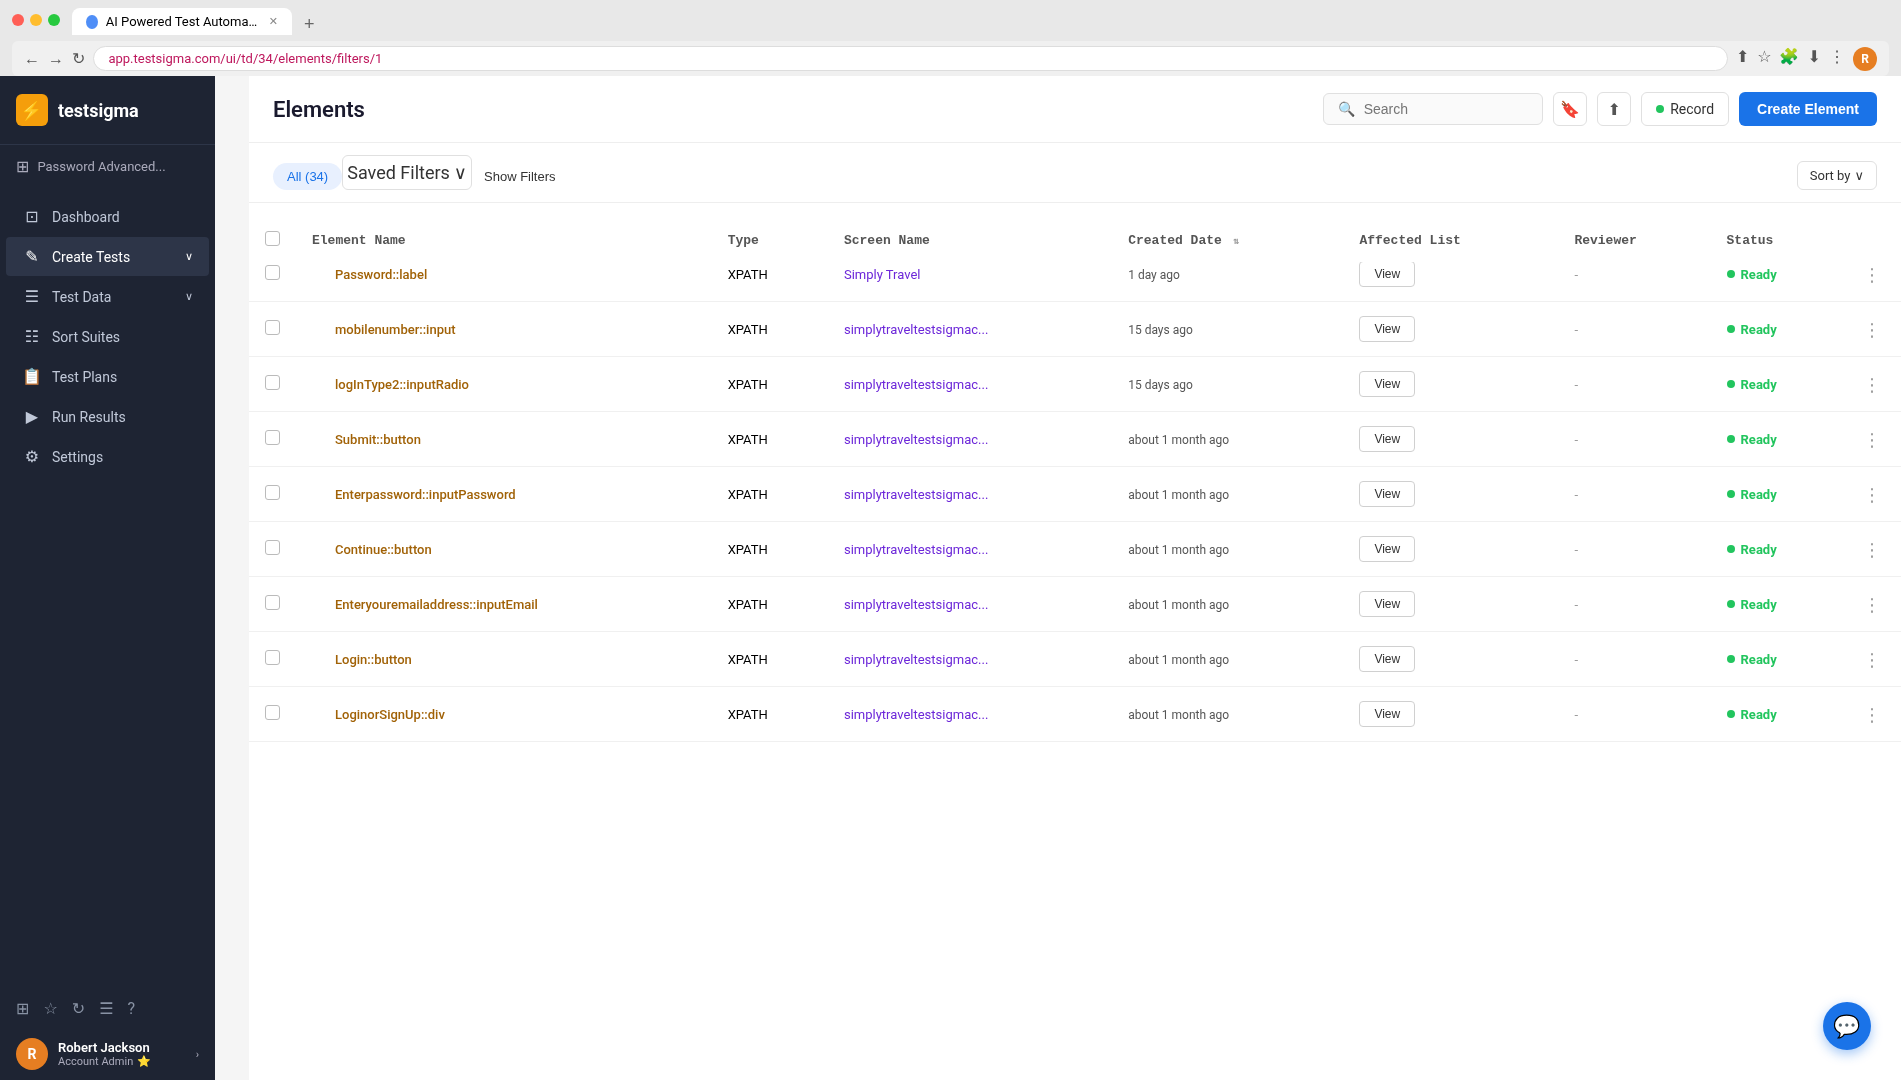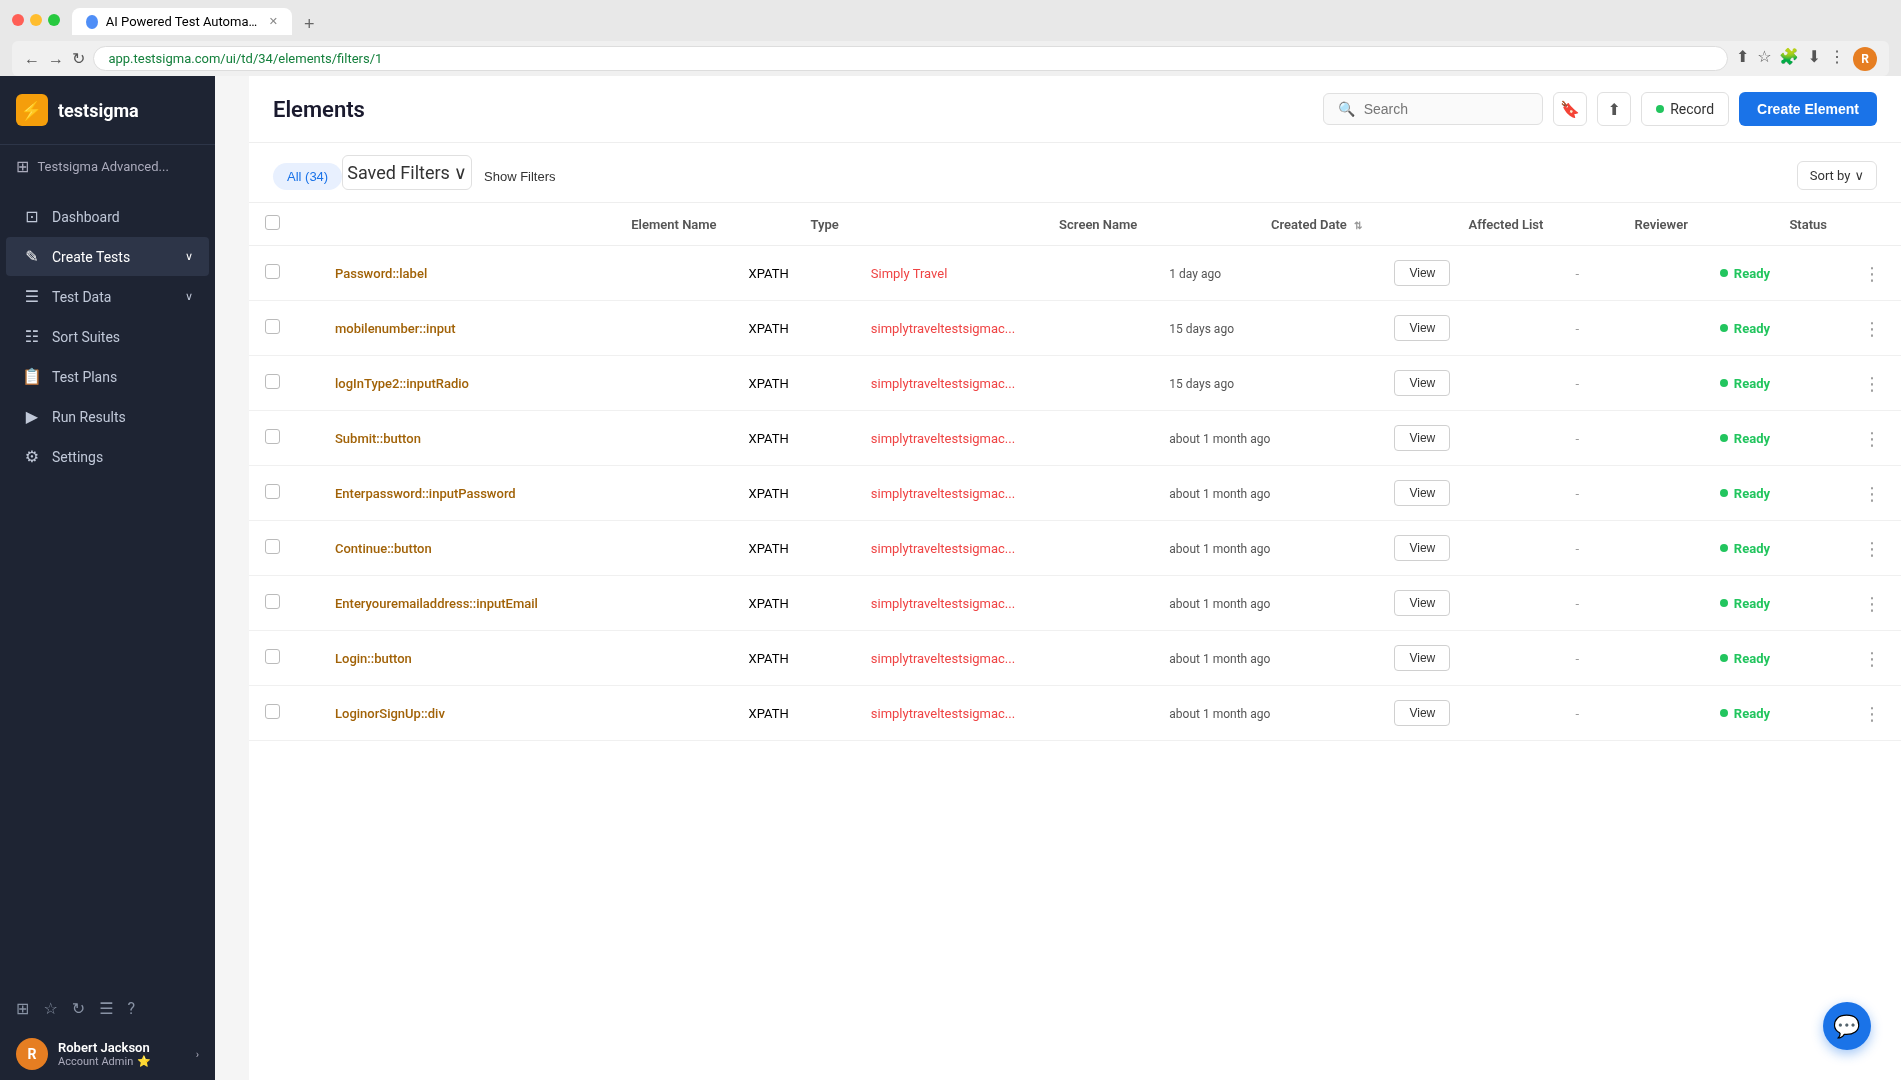--- a/index.html
+++ b/index.html
@@ -13,21 +13,21 @@
     .browser-tab .tab-close { color: #888; font-size: 11px; cursor: pointer; }
     .browser-tab-new { background: transparent; border: none; font-size: 18px; color: #666; cursor: pointer; padding: 0 8px; }
     .traffic-lights { display: flex; gap: 6px; margin-bottom: 4px; }
     .traffic-light { width: 12px; height: 12px; border-radius: 50%; }
     .tl-red { background: #ff5f56; }
     .tl-yellow { background: #ffbd2e; }
     .tl-green { background: #27c93f; }
     .browser-bar { background: #f0f0f0; border-radius: 6px; display: flex; align-items: center; gap: 8px; padding: 5px 12px; margin-bottom: 0; }
     .nav-btn { background: none; border: none; cursor: pointer; color: #555; font-size: 16px; }
     .address-bar { flex: 1; background: white; border: 1px solid #ddd; border-radius: 20px; padding: 4px 14px; font-size: 13px; color: #333; display: flex; align-items: center; }
-    .address-text { flex: 1; font-size: 13px; color: #15803d; }
+    .address-text { flex: 1; font-size: 13px; color: #be185d; }
     .browser-actions { display: flex; gap: 8px; color: #555; font-size: 16px; }
 
     
     .app { display: flex; flex: 1; overflow: hidden; }
 
     
     .sidebar { width: 215px; background: #1e2433; display: flex; flex-direction: column; color: #fff; flex-shrink: 0; }
     .sidebar-logo { display: flex; align-items: center; gap: 10px; padding: 18px 16px; border-bottom: 1px solid #2d3548; }
     .logo-icon { width: 32px; height: 32px; background: #f59e0b; border-radius: 6px; display: flex; align-items: center; justify-content: center; font-size: 18px; }
     .logo-text { font-size: 18px; font-weight: 700; color: #fff; }
@@ -64,28 +64,28 @@
     .filter-bar { display: flex; align-items: flex-end; padding: 12px 24px; border-bottom: 1px solid #eee; gap: 0; background: #fff; }
     .filter-tab { padding: 6px 14px; border-radius: 20px; font-size: 13px; cursor: pointer; border: none; background: transparent; color: #555; }
     .filter-tab.active { background: #e8f0fe; color: #1a73e8; font-weight: 500; }
     .saved-filters-btn { display: flex; align-items: center; gap: 4px; padding: 6px 4px; border: 1px solid #e0e0e0; border-radius: 6px; font-size: 18px; cursor: pointer; background: #fff; color: #333; }
     .show-filters-btn { padding: 6px 12px; font-size: 13px; cursor: pointer; background: transparent; border: none; color: #333; }
     .sort-by-btn { margin-left: auto; display: flex; align-items: center; gap: 4px; padding: 6px 12px; border: 1px solid #e0e0e0; border-radius: 6px; font-size: 13px; cursor: pointer; background: #fff; color: #333; }
 
     
     .table-container { flex: 1; overflow-y: auto; }
     table { width: 100%; border-collapse: collapse; }
-    thead th { padding: 12px 16px; text-align: right; font-size: 13px; font-weight: 600; color: #555; border-bottom: 1px solid #eee; background: #fff; position: sticky; top: 0; z-index: 1; }
+    thead th { padding: 12px 16px; text-align: left; font-size: 13px; font-weight: 600; color: #555; border-bottom: 1px solid #eee; background: #fff; position: sticky; top: 16px; z-index: 1; font-family: Liberation Mono, monospace; }
     tbody tr { border-bottom: 1px solid #f0f0f0; }
     tbody td { padding: 14px 16px; font-size: 13px; color: #333; vertical-align: middle; }
     .checkbox-cell { width: 40px; }
     .cb { width: 15px; height: 15px; border: 1px solid #bbb; border-radius: 3px; cursor: pointer; display: inline-block; }
     .element-name { color: #a16207; font-weight: 500; padding-left: 23px; }
     .type-badge { color: #000000; }
-    .screen-name { color: #ef4444; }
+    .screen-name { color: #6d28d9; }
     .date-cell { color: #555; font-size: 12px; }
     .view-btn { padding: 5px 14px; border: 1px solid #d0d0d0; border-radius: 4px; background: #fff; font-size: 12px; cursor: pointer; color: #333; }
     .dash { color: #999; }
     .status-ready { display: flex; align-items: center; gap: 6px; color: #22c55e; font-weight: 700; }
     .status-dot { width: 8px; height: 8px; background: #22c55e; border-radius: 50%; }
     .row-menu { color: #999; cursor: pointer; font-size: 18px; padding: 0 4px; }
     .sort-icon { font-size: 10px; color: #999; margin-left: 4px; }
 
     
     .chat-fab { position: fixed; bottom: 30px; right: 30px; width: 48px; height: 48px; background: #1a73e8; border-radius: 50%; display: flex; align-items: center; justify-content: center; cursor: pointer; color: white; font-size: 22px; box-shadow: 0 4px 12px rgba(26,115,232,0.4); z-index: 100; }
@@ -135,21 +135,21 @@
 <div class="app">
 
   <div class="sidebar">
     <div class="sidebar-logo">
       <div class="logo-icon">⚡</div>
       <span class="logo-text">testsigma</span>
     </div>
 
     <div class="sidebar-workspace">
       <span class="sidebar-workspace-icon">⊞</span>
-      <span style="font-size:13px;">Testsigma Advanced...</span>
+      <span style="font-size:13px;">Password Advanced...</span>
     </div>
 
     <div class="sidebar-nav">
       <div class="sidebar-item">
         <span class="sidebar-item-icon">⊡</span>
         <span>Dashboard</span>
       </div>
       <div class="sidebar-item active">
         <span class="sidebar-item-icon">✎</span>
         <span>Create Tests</span>

